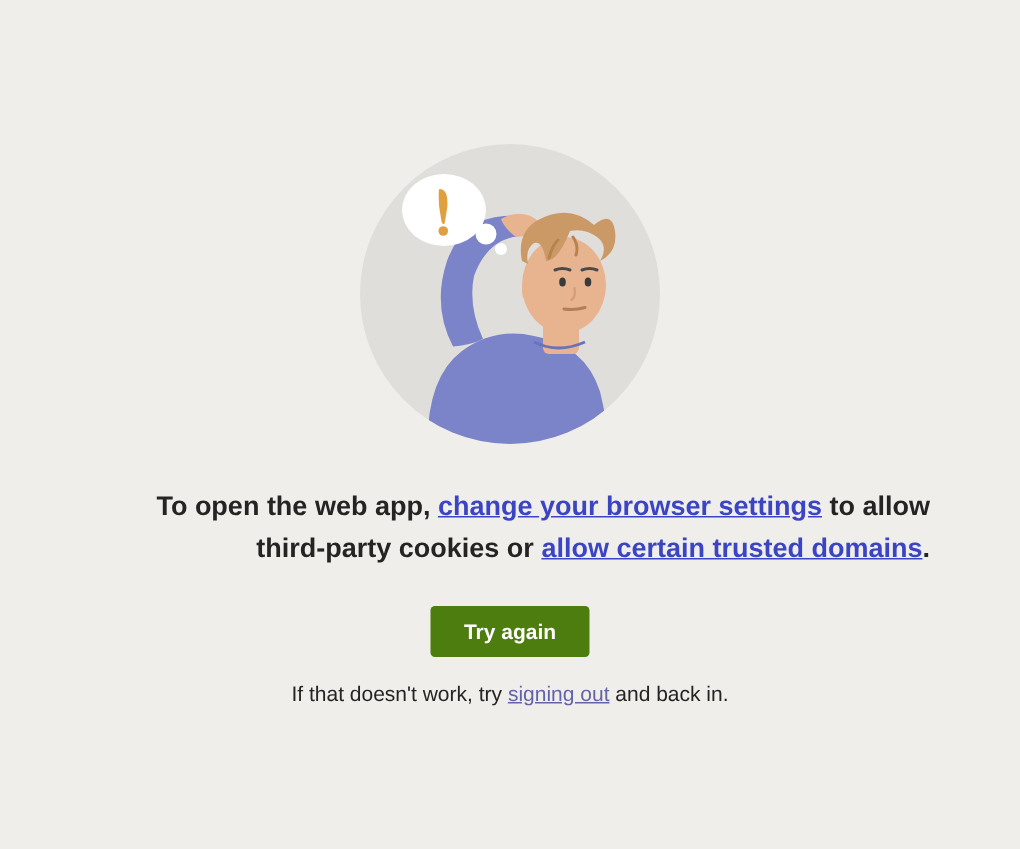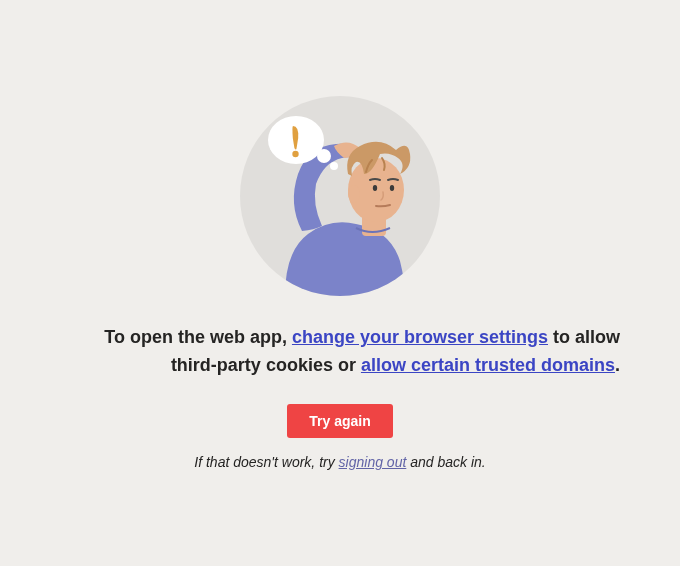--- a/index.html
+++ b/index.html
@@ -31,36 +31,35 @@
       line-height: 1.55;
       color: #252423;
     }
     .message-link {
       color: #3b45c4;
       text-decoration: underline;
       cursor: pointer;
       font-weight: 700;
     }
     .btn {
-      background: #ef4444;
+      background: #4d7c0f;
       color: #ffffff;
       border: none;
       padding: 9px 22px;
       font-size: 14px;
       font-weight: 600;
       border-radius: 3px;
       cursor: pointer;
       font-family: inherit;
       margin-bottom: 16px;
     }
     .subtext {
       font-size: 14px;
       color: #252423;
       text-align: center;
-      font-style: italic;
     }
     .subtext-link {
       color: #6264a7;
       text-decoration: underline;
       cursor: pointer;
     }
   </style>
 </head>
 <body>
 

